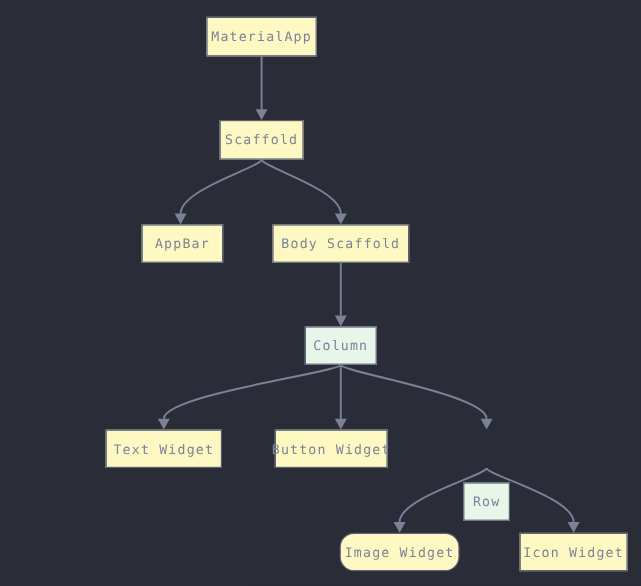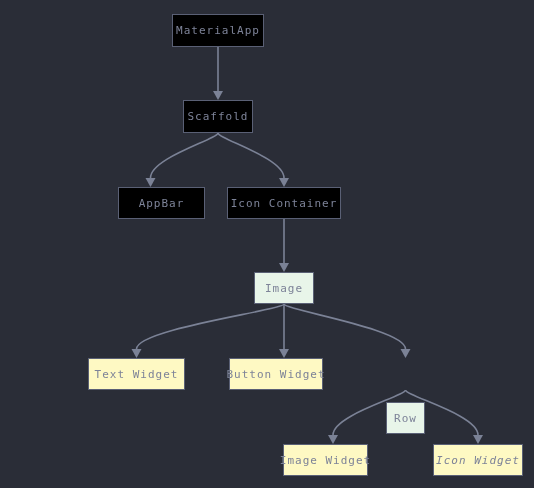--- a/index.html
+++ b/index.html
@@ -17,21 +17,21 @@
     border:1px solid #5a6075;
     display:flex;
     align-items:center;
     justify-content:center;
     font-size:11px;
     letter-spacing:1px;
     color:#7d8398;
     white-space:nowrap;
     user-select:none;
   }
-  .n-blue{background:#000000;}
+  .n-blue{background:#fef9c3;}
   .n-green{background:#e8f5e9;}
   .n-pink{background:#fef9c3;}
   svg.edges{position:absolute;left:0;top:0;width:534px;height:488px;overflow:visible;}
   svg.edges path{fill:none;stroke:#7b8296;stroke-width:1.6;}
   svg.edges polygon{fill:#7b8296;}
 </style>
 </head>
 <body>
 
 <div id="diagram">
@@ -55,38 +55,38 @@
       <path d="M405.5,390 C405.5,396 478,414.75 478,435"></path>
       <polygon points="473,435 483,435 478,444"></polygon>
     </svg>
   <div id="node-layer">
       <div class="node n-blue" style="left: 172px; top: 14px; width: 92px; height: 33px;">
         <span>MaterialApp</span>
       </div>
       <div class="node n-blue" style="left: 183px; top: 100px; width: 70px; height: 33px;">
         <span>Scaffold</span>
       </div>
-      <div class="node n-blue" style="left: 118px; top: 187px; width: 87px; height: 32px;">
+      <div class="node n-blue" style="left: 118px; top: 187px; width: 68px; height: 32px;">
         <span>AppBar</span>
       </div>
       <div class="node n-blue" style="left: 227px; top: 187px; width: 114px; height: 32px;">
-        <span>Icon Container</span>
+        <span>Body Scaffold</span>
       </div>
       <div class="node n-green" style="left: 254px; top: 272px; width: 60px; height: 32px;">
-        <span>Image</span>
+        <span>Column</span>
       </div>
       <div class="node n-pink" style="left: 88px; top: 358px; width: 97px; height: 32px;">
         <span>Text Widget</span>
       </div>
       <div class="node n-pink" style="left: 229px; top: 358px; width: 94px; height: 32px;">
         <span>Button Widget</span>
       </div>
       <div class="node n-green" style="left: 386px; top: 358px; width: 39px; height: 32px; margin-top: 44px;">
         <span>Row</span>
       </div>
-      <div class="node n-pink" style="left: 283px; top: 444px; width: 85px; height: 32px;">
+      <div class="node n-pink" style="left: 283px; top: 444px; width: 100px; height: 32px; border-radius: 12px;">
         <span>Image Widget</span>
       </div>
-      <div class="node n-pink" style="left: 433px; top: 444px; width: 90px; height: 32px; font-style: italic;">
+      <div class="node n-pink" style="left: 433px; top: 444px; width: 90px; height: 32px;">
         <span>Icon Widget</span>
       </div>
     </div>
 </div>
 
 </body></html>

